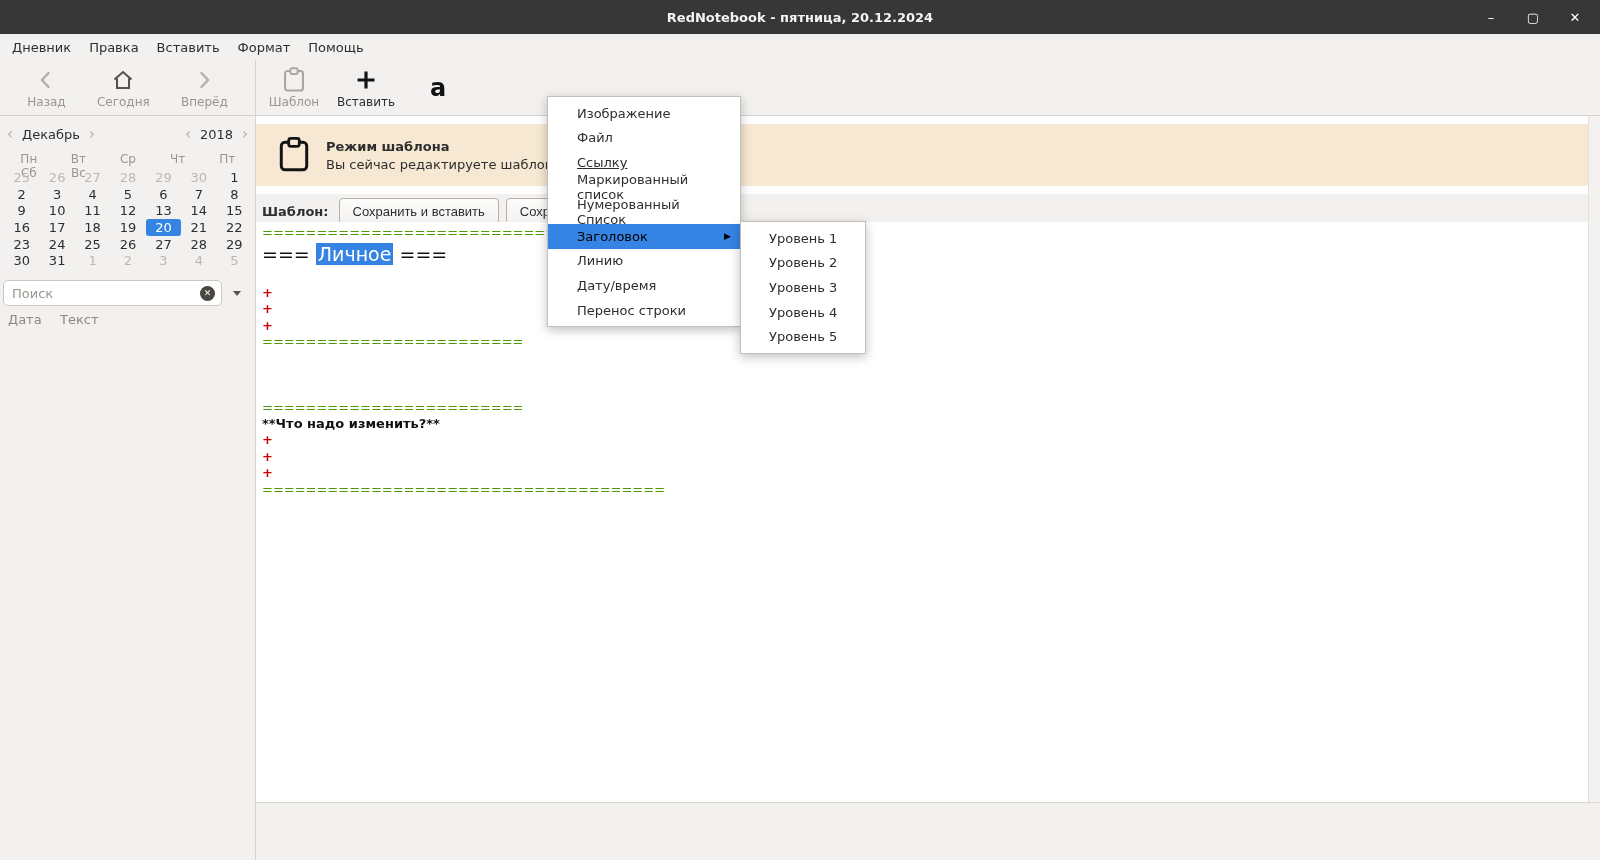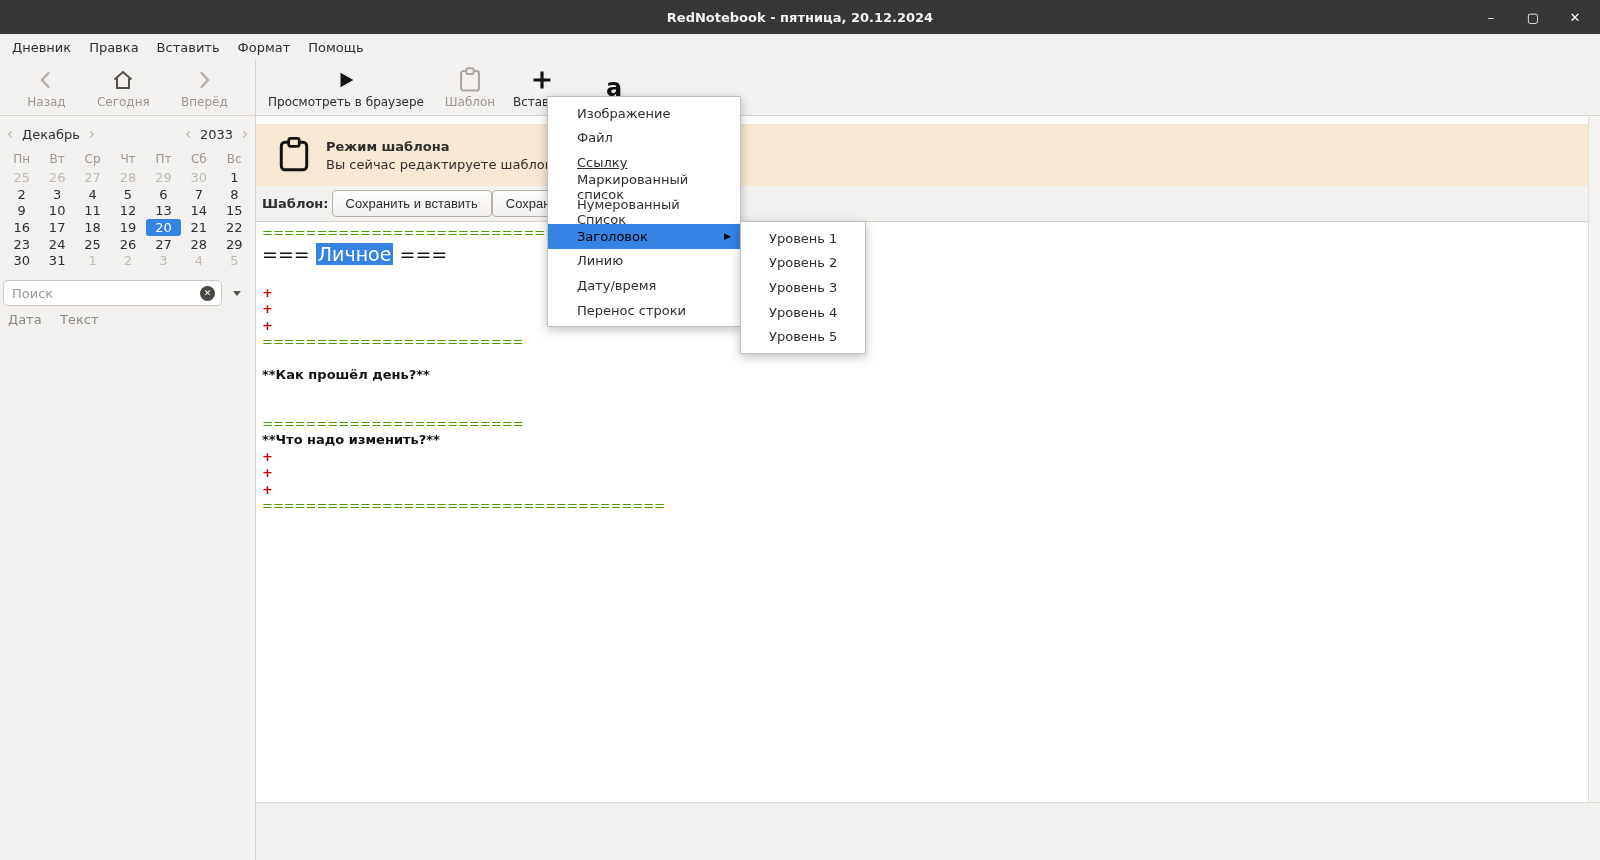--- a/index.html
+++ b/index.html
@@ -29,21 +29,21 @@
   .tb-btn .ic{height:28px;display:flex;align-items:center;justify-content:center;}
   .tb-btn.dim{color:var(--dim);}
   .w176{min-width:176px;} .w72{min-width:72px;}
   .glyph-a{font-size:24px;font-weight:700;color:#111;line-height:1;}
 
   
   .sidebar{position:absolute;top:116px;left:0;width:256px;bottom:0;background:var(--chrome);border-right:1px solid var(--border);}
   .cal-nav{position:absolute;top:8px;left:4px;right:4px;height:20px;display:flex;align-items:center;justify-content:space-between;}
   .cal-nav .grp{display:flex;align-items:center;gap:6px;}
   .cal-arrow{color:#b3aea7;font-size:15px;padding:0 3px;}
-  .day-headers{position:absolute;top:36px;left:4px;width:248px;display:grid;grid-template-columns:repeat(7,1fr);color:var(--dim);font-size:12px;}
+  .day-headers{position:absolute;top:36px;left:4px;width:248px;display:grid;grid-template-columns:repeat(5,1fr);color:var(--dim);font-size:12px;}
   .day-headers .dh{text-align:center;}
   .cal-grid{position:absolute;top:53px;left:4px;width:248px;display:grid;grid-template-columns:repeat(7,1fr);grid-auto-rows:16.7px;}
   .cell{display:flex;align-items:center;justify-content:center;border-radius:3px;}
   .cell.muted{color:#bcb8b2;}
   .cell.sel{background:var(--accent);color:#fff;}
   .search-row{position:absolute;top:164px;left:3px;right:3px;height:26px;display:flex;align-items:center;}
   .search-entry{flex:1;height:26px;background:#fff;border:1px solid #cdc7c0;border-radius:5px;display:flex;align-items:center;padding:0 6px 0 8px;}
   .search-entry input{flex:1;border:none;outline:none;font:13px "DejaVu Sans","Liberation Sans",sans-serif;color:#2e2e2e;background:transparent;}
   .search-entry input::placeholder{color:#9b968f;}
   .clear-ic{width:15px;height:15px;border-radius:50%;background:#4a4742;color:#fff;font-size:9px;display:flex;align-items:center;justify-content:center;}
@@ -52,21 +52,21 @@
   .result-headers{position:absolute;top:196px;left:0;right:0;height:18px;display:flex;color:#8d8983;}
   .result-headers .col1{width:52px;padding-left:8px;}
   .result-headers .col2{padding-left:8px;}
 
   
   .main{position:absolute;top:116px;left:256px;right:0;bottom:0;background:#fff;}
   .scroll-track{position:absolute;top:0;right:0;width:12px;bottom:0;background:#f3f2f0;border-left:1px solid #e2dfda;}
   .banner{position:absolute;top:8px;left:0;right:12px;height:62px;background:var(--banner);display:flex;align-items:center;padding-left:22px;gap:16px;}
   .banner .txt .t1{font-weight:700;}
   .banner .txt .t2{margin-top:3px;}
-  .tplbar{position:absolute;top:70px;left:0;right:12px;height:36px;background:var(--chrome);display:flex;align-items:center;padding-left:6px;border-bottom:1px solid var(--border);}
+  .tplbar{position:absolute;top:78px;left:0;right:12px;height:36px;background:var(--chrome);display:flex;align-items:center;gap:7px;padding-left:6px;border-bottom:1px solid var(--border);}
   .tplbar .lbl{font-weight:700;margin-right:3px;}
   .btn{background:linear-gradient(#fdfdfc,#f3f1ef);border:1px solid #b7b0a8;border-radius:4px;padding:5px 13px;font-size:13px;color:#2e2e2e;}
   .editor{position:absolute;top:106px;left:0;right:12px;bottom:58px;background:#fff;padding:3px 6px;overflow:hidden;}
   .ln{line-height:16.4px;white-space:pre;font-size:13px;}
   .ln.green{color:var(--green);}
   .ln.red{color:var(--red);font-weight:700;}
   .ln.bold{font-weight:700;color:#111;}
   .ln.heading{font-size:19px;line-height:27px;color:#111;}
   .sel-text{background:var(--accent);color:#fff;padding:0 2px;}
   .bottom-strip{position:absolute;left:0;right:0;bottom:0;height:58px;background:var(--chrome);border-top:1px solid #dbd7d2;}
@@ -125,28 +125,20 @@
     <div class="tb-btn dim">
       <span class="ic">
         <svg width="24" height="24" viewBox="0 0 24 24">
             <path d="M9.5 5 L16 12 L9.5 19" stroke="#b3aea7" stroke-width="2.4" fill="none" stroke-linecap="round"></path>
           </svg>
       </span>
       <span>Вперёд</span>
     </div>
   </div>
   <div class="tb-right">
-    <div class="tb-btn w176">
-      <span class="ic">
-        <svg width="22" height="22" viewBox="0 0 24 24">
-            <path d="M6 4 L20 12 L6 20 Z" fill="#141414"></path>
-          </svg>
-      </span>
-      <span>Просмотреть в браузере</span>
-    </div>
     <div class="tb-btn w72 dim">
       <span class="ic">
         <svg width="24" height="26" viewBox="0 0 28 32">
             <rect x="3" y="5" width="22" height="24" rx="3" fill="none" stroke="#aba69e" stroke-width="2.6"></rect>
             <rect x="9.5" y="1.5" width="9" height="7" rx="2" fill="#f2f1ef" stroke="#aba69e" stroke-width="2.4"></rect>
           </svg>
       </span>
       <span>Шаблон</span>
     </div>
     <div class="tb-btn w72">
@@ -165,21 +157,21 @@
 
 <div class="sidebar">
   <div class="cal-nav">
     <div class="grp">
       <span class="cal-arrow">‹</span>
       <span>Декабрь</span>
       <span class="cal-arrow">›</span>
     </div>
     <div class="grp">
       <span class="cal-arrow">‹</span>
-      <span>2033</span>
+      <span>2018</span>
       <span class="cal-arrow">›</span>
     </div>
   </div>
   <div class="day-headers">
       <div class="dh">Пн</div>
       <div class="dh">Вт</div>
       <div class="dh">Ср</div>
       <div class="dh">Чт</div>
       <div class="dh">Пт</div>
       <div class="dh">Сб</div>
@@ -270,21 +262,20 @@
 
   <div class="editor">
       <div class="ln green">=====================================</div>
       <div class="ln heading"><span>=== </span><span class="sel-text">Личное</span><span> ===</span></div>
       <div class="ln blank">&nbsp;</div>
       <div class="ln red">+</div>
       <div class="ln red">+</div>
       <div class="ln red">+</div>
       <div class="ln green">========================</div>
       <div class="ln blank">&nbsp;</div>
-      <div class="ln bold">**Как прошёл день?**</div>
       <div class="ln blank">&nbsp;</div>
       <div class="ln blank">&nbsp;</div>
       <div class="ln green">========================</div>
       <div class="ln bold">**Что надо изменить?**</div>
       <div class="ln red">+</div>
       <div class="ln red">+</div>
       <div class="ln red">+</div>
       <div class="ln green">=====================================</div>
     </div>
 

